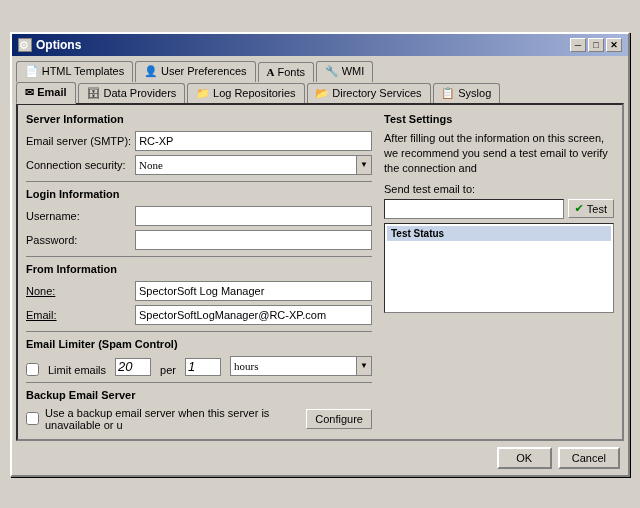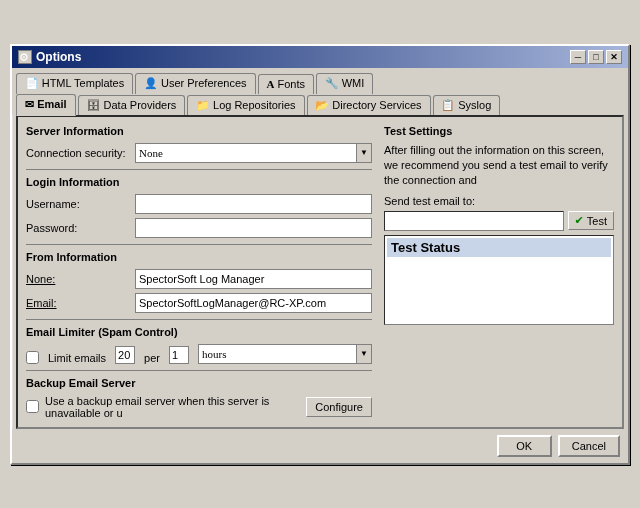--- a/index.html
+++ b/index.html
@@ -199,26 +199,27 @@
       margin: 6px 0;
     }
 
     .spam-row {
       display: flex;
       align-items: flex-end;
       gap: 9px;
       margin-bottom: 2px;
     }
     .spam-input {
-      width: 20px;
+      width: 36px;
       height: 18px;
       border: 1px solid #808080;
       background: white;
       padding: 0 2px;
-      font-size: 11px;
+      font-size: 13px;
+      font-style: italic;
     }
 
     .test-desc {
       font-size: 11px;
       color: #000;
       line-height: 1.4;
       margin-bottom: 6px;
     }
     .send-row {
       display: flex;
@@ -253,21 +254,21 @@
       font-size: 11px;
     }
     .test-status-box {
       border: 1px inset #808080;
       background: white;
       height: 90px;
       margin-top: 4px;
       padding: 2px;
     }
     .test-status-header {
-      font-size: 13px;
+      font-size: 10px;
       background: #c8d4e8;
       padding: 2px 4px;
       margin-bottom: 2px;
       color: #000;
       font-weight: bold;
     }
     .backup-row {
       display: flex;
       align-items: center;
       gap: 6px;
@@ -379,20 +380,26 @@
     </div>
   </div>
 
   <div class="content-area">
     <div class="two-col">
 
       <div class="left-col">
 
         <div class="section-title">Server Information</div>
         <div class="form-row">
+          <span class="form-label">
+            <span>Email server (SMTP</span><span>):</span>
+          </span>
+          <input class="form-input" type="text" value="RC-XP" style="">
+        </div>
+        <div class="form-row">
           <span class="form-label">Connection security:</span>
           <div class="form-input-combo">
             <input class="combo-input" type="text" value="None" style="">
             <div class="combo-arrow">▼</div>
           </div>
         </div>
 
         <hr class="divider-line">
 
         <div class="section-title">Login Information</div>

